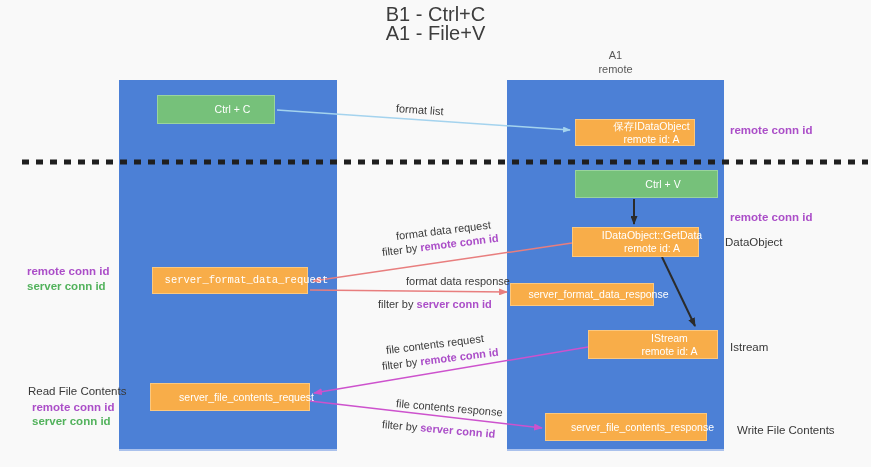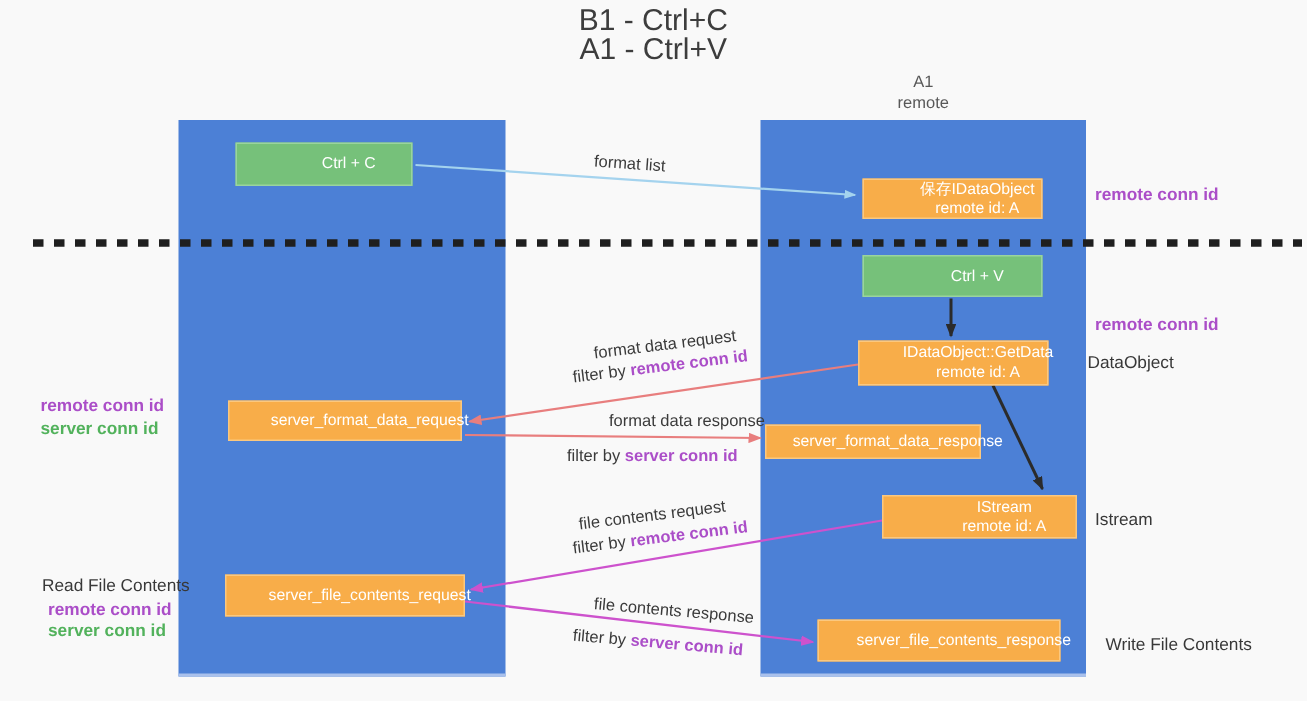--- a/index.html
+++ b/index.html
@@ -25,21 +25,21 @@
   .bold-green  { color:#52b25c; font-weight:bold; font-size:11.5px; white-space:nowrap; }
   .mid-label { font-size:11px; color:#3a3a3a; white-space:nowrap; transform-origin:left center; }
   .mid-label .purple { color:#ab4ec8; font-weight:bold; }
   svg.overlay { position:absolute; left:0; top:0; pointer-events:none; }
 </style>
 </head>
 <body>
 
 <div class="abs title">
   <div>B1 - Ctrl+C</div>
-  <div>A1 - Ctrl+V</div>
+  <div>A1 - File+V</div>
 </div>
 
 <div class="abs col-header" style="left:119px; top:48px; width:218px;margin-top:36px;">
   <div>B1</div>
   <div>connection</div>
 </div>
 <div class="abs col-header" style="left:507px; top:48px; width:217px;">
   <div>A1</div>
   <div>remote</div>
 </div>
@@ -82,30 +82,30 @@
 
 <div class="abs node green" style="left:157px; top:95px; width:118px; height:29px;">
   <div>Ctrl + C</div>
 </div>
 
 <div class="abs node orange" style="left:575px; top:119px; width:120px; height:27px;">
   <div>保存IDataObject</div>
   <div>remote id: A</div>
 </div>
 
-<div class="abs node green" style="left:575px; top:170px; width:120px; height:28px;justify-content:center;">
+<div class="abs node green" style="left:575px; top:170px; width:143px; height:28px;justify-content:center;">
   <div>Ctrl + V</div>
 </div>
 
 <div class="abs node orange" style="left:572px; top:227px; width:127px; height:30px;">
   <div>IDataObject::GetData</div>
   <div>remote id: A</div>
 </div>
 
-<div class="abs node orange" style="left:152px; top:267px; width:156px; height:27px;">
+<div class="abs node orange" style="left:152px; top:267px; width:156px; height:27px;font-family:Liberation Mono, monospace;">
   <div>server_format_data_request</div>
 </div>
 
 <div class="abs node orange" style="left:510px; top:283px; width:144px; height:23px;">
   <div>server_format_data_response</div>
 </div>
 
 <div class="abs node orange" style="left:588px; top:330px; width:130px; height:29px;">
   <div>IStream</div>
   <div>remote id: A</div>

